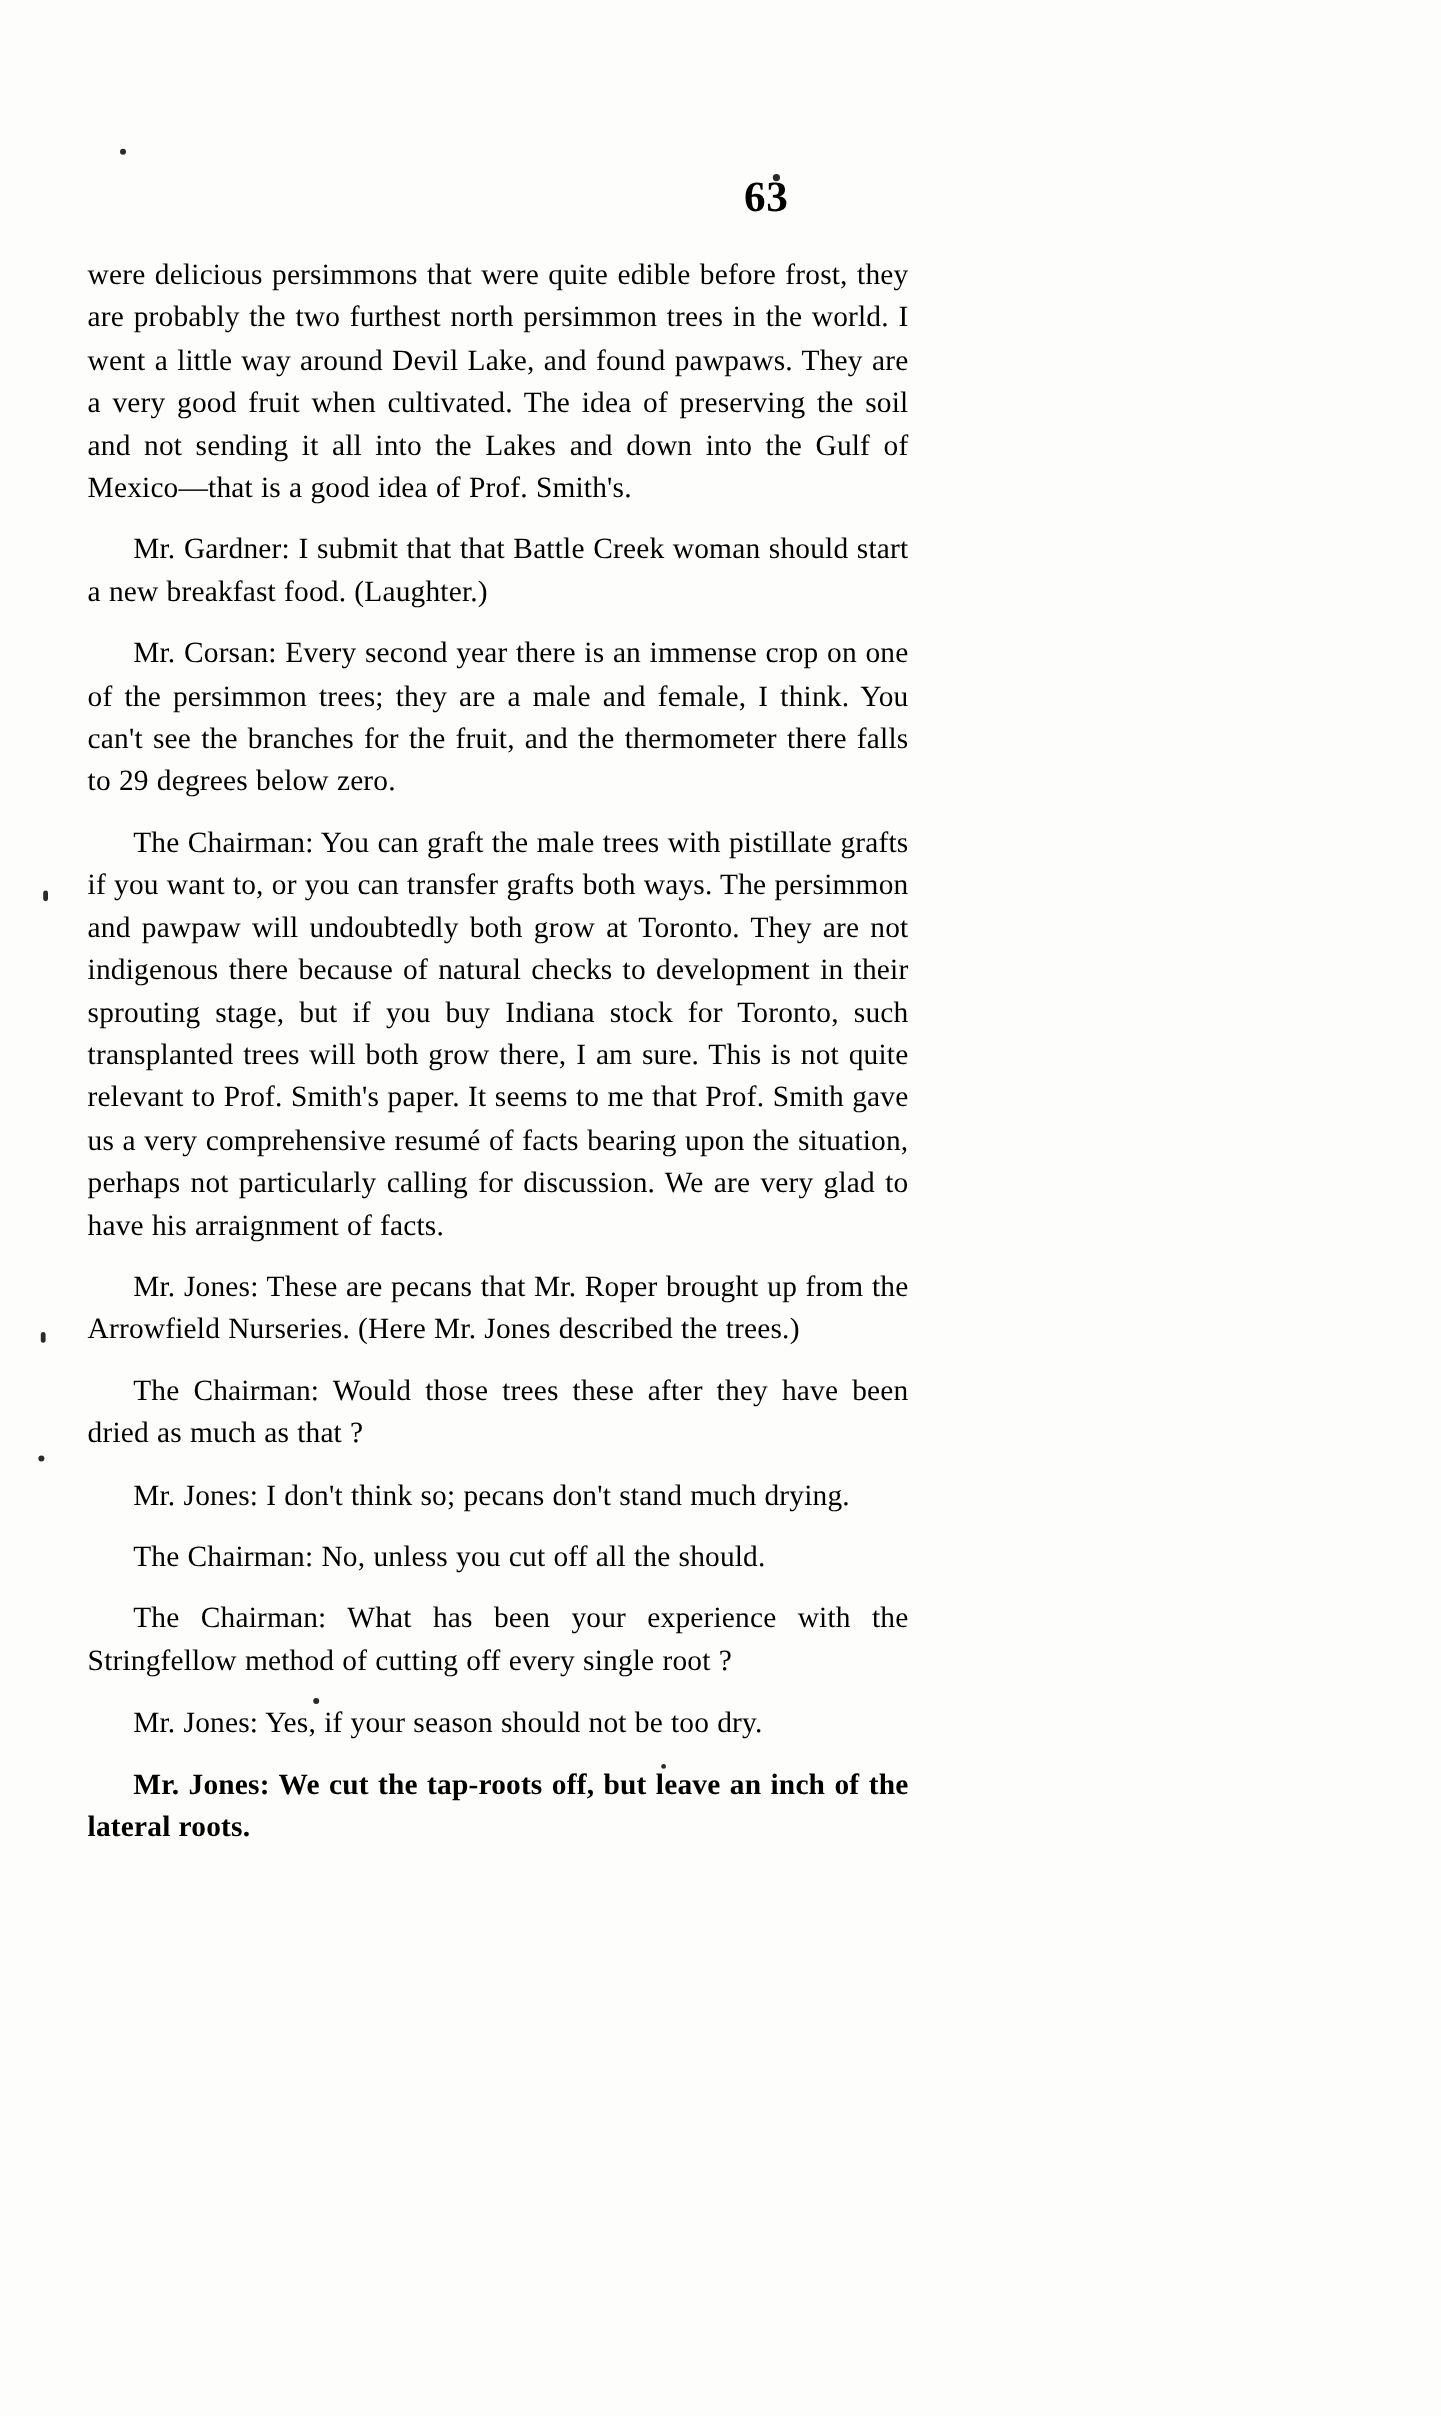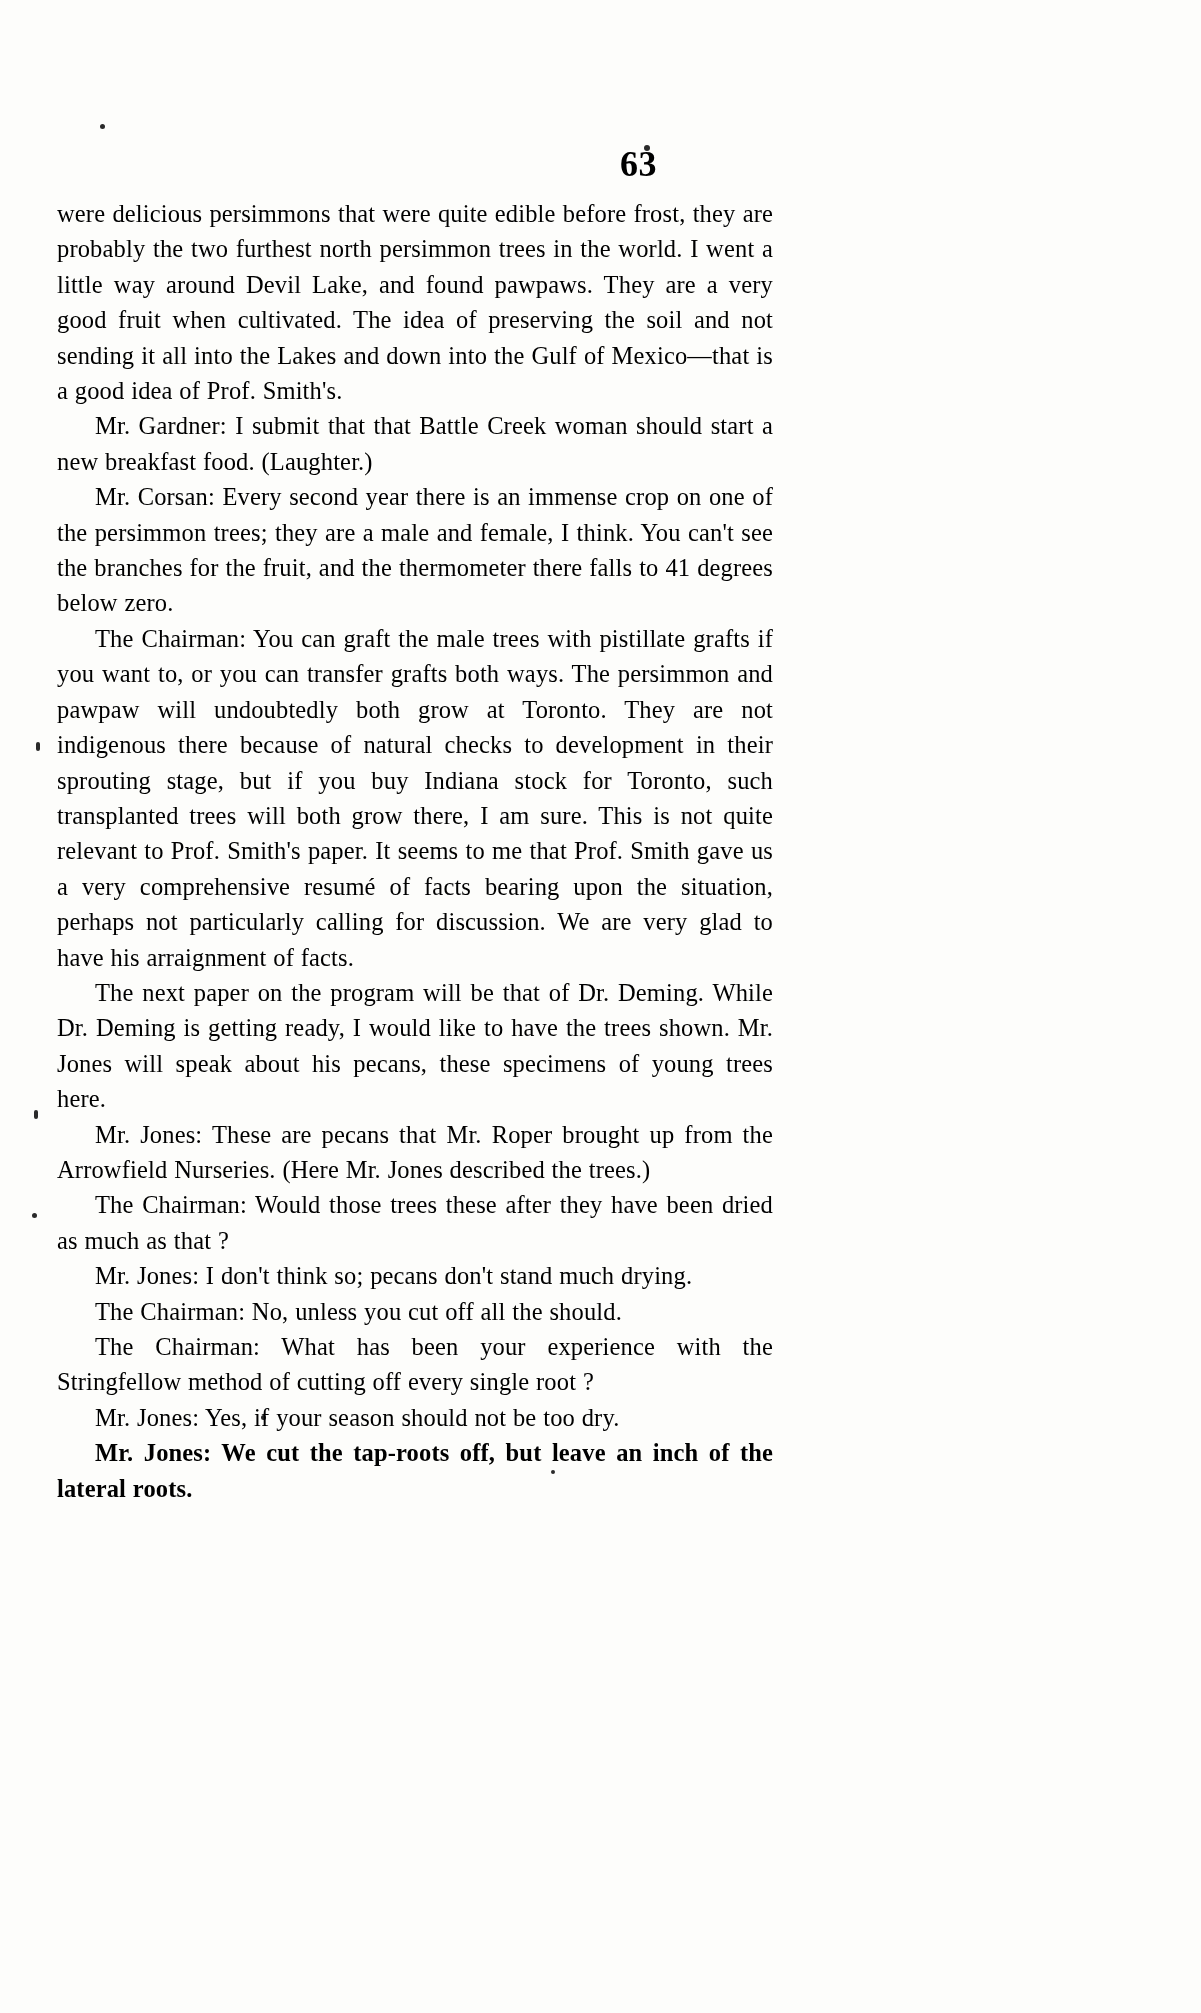--- a/index.html
+++ b/index.html
@@ -53,21 +53,21 @@
     top: 196px;
     width: 716px;
     font-size: 24.5px;
     line-height: 35.4px;
     text-align: justify;
     text-justify: inter-word;
     -webkit-hyphens: none;
     hyphens: none;
   }
   .body-text p {
-    margin: 0;
+    margin: 16px;
     text-indent: 38px;
   }
   .body-text p.noindent {
     text-indent: 0;
   }
   .body-text p.last {
     font-weight: 700;
   }
   
   .body-text p {
@@ -86,23 +86,22 @@
   <span class="speck s4"></span>
   <span class="speck s5"></span>
   <span class="speck s6"></span>
   <span class="speck s7"></span>
 
   <div class="page-number">63</div>
 
   <div class="body-text">
     <p class="noindent">were delicious persimmons that were quite edible before frost, they are probably the two furthest north persimmon trees in the world.  I went a little way around Devil Lake, and found pawpaws.  They are a very good fruit when cultivated.  The idea of preserving the soil and not sending it all into the Lakes and down into the Gulf of Mexico—that is a good idea of Prof. Smith's.</p>
     <p>Mr. Gardner:  I submit that that Battle Creek woman should start a new breakfast food.  (Laughter.)</p>
-    <p>Mr. Corsan:  Every second year there is an immense crop on one of the persimmon trees; they are a male and female, I think.  You can't see the branches for the fruit, and the thermometer there falls to 41 degrees below zero.</p>
+    <p>Mr. Corsan:  Every second year there is an immense crop on one of the persimmon trees; they are a male and female, I think.  You can't see the branches for the fruit, and the thermometer there falls to 29 degrees below zero.</p>
     <p>The Chairman:  You can graft the male trees with pistillate grafts if you want to, or you can transfer grafts both ways. The persimmon and pawpaw will undoubtedly both grow at Toronto.  They are not indigenous there because of natural checks to development in their sprouting stage, but if you buy Indiana stock for Toronto, such transplanted trees will both grow there, I am sure.  This is not quite relevant to Prof. Smith's paper. It seems to me that Prof. Smith gave us a very comprehensive resumé of facts bearing upon the situation, perhaps not particularly calling for discussion.  We are very glad to have his arraignment of facts.</p>
-    <p>The next paper on the program will be that of Dr. Deming. While Dr. Deming is getting ready, I would like to have the trees shown.  Mr. Jones will speak about his pecans, these specimens of young trees here.</p>
     <p>Mr. Jones:  These are pecans that Mr. Roper brought up from the Arrowfield Nurseries.  (Here Mr. Jones described the trees.)</p>
     <p>The Chairman:  Would those trees these after they have been dried as much as that ?</p>
     <p>Mr. Jones:  I don't think so; pecans don't stand much drying.</p>
     <p>The Chairman:  No, unless you cut off all the should.</p>
     <p>The Chairman:  What has been your experience with the Stringfellow method of cutting off every single root ?</p>
     <p>Mr. Jones:  Yes, if your season should not be too dry.</p>
     <p class="last">Mr. Jones:  We cut the tap-roots off, but leave an inch of the lateral roots.</p>
   </div>
 
 </div>

